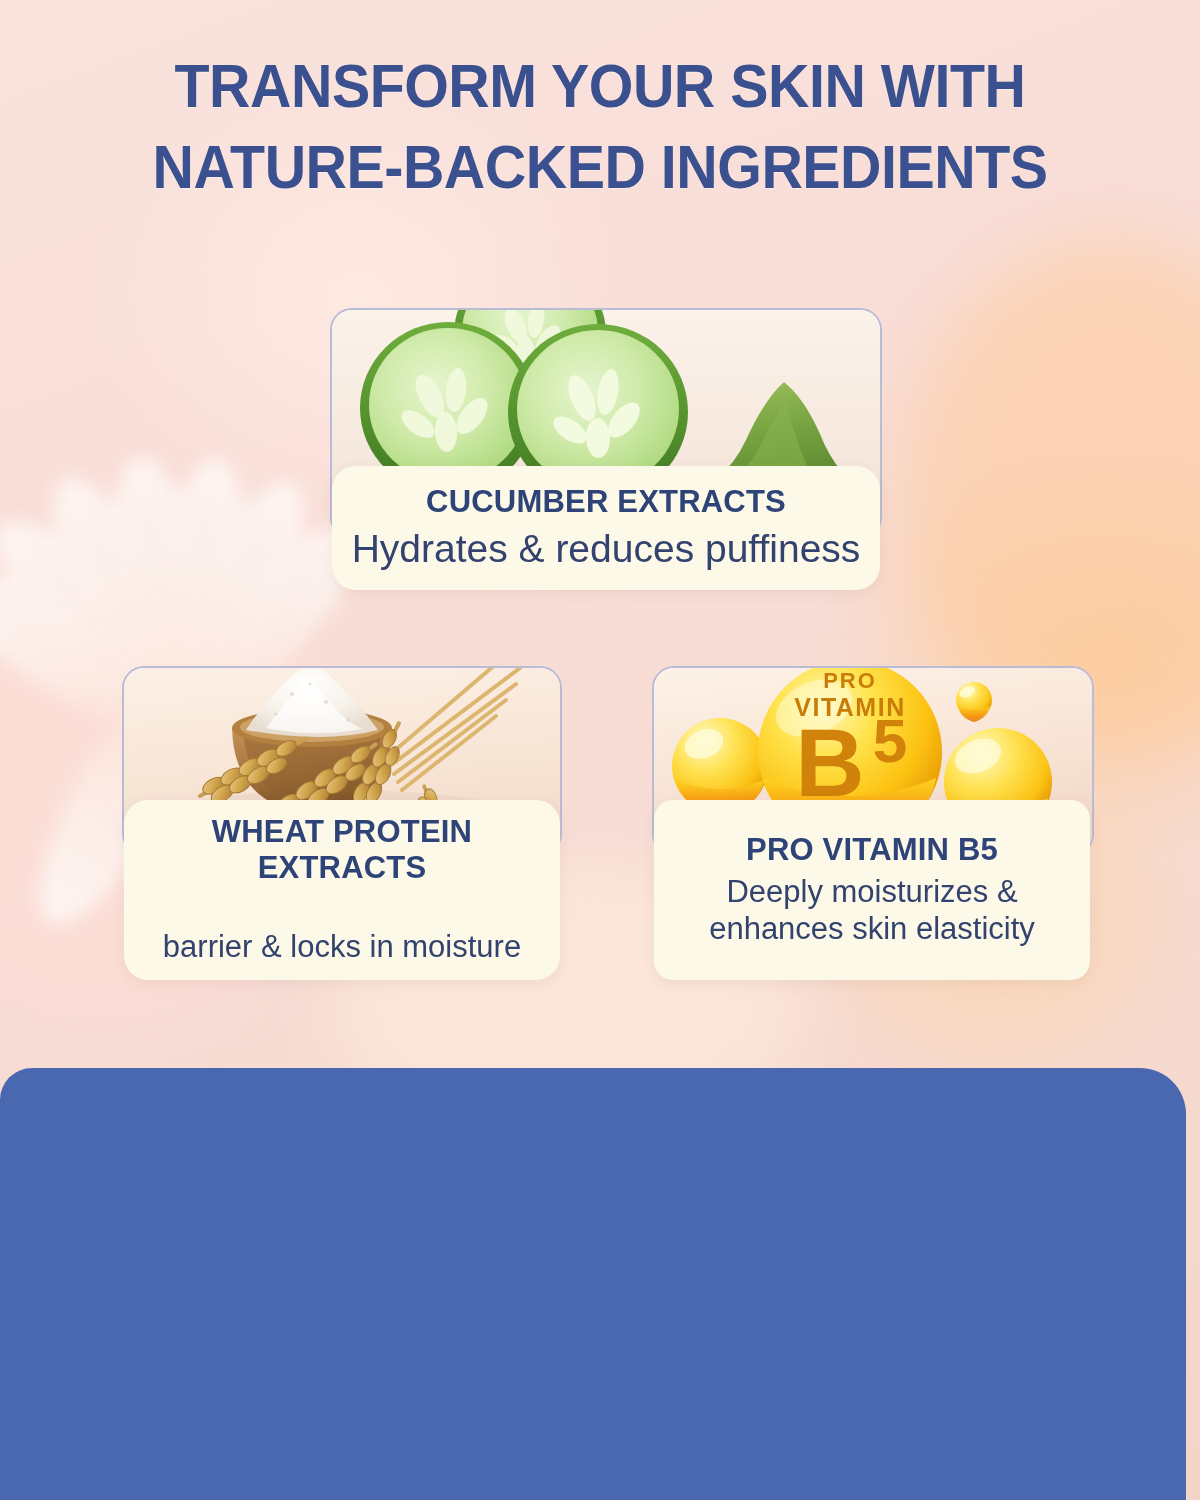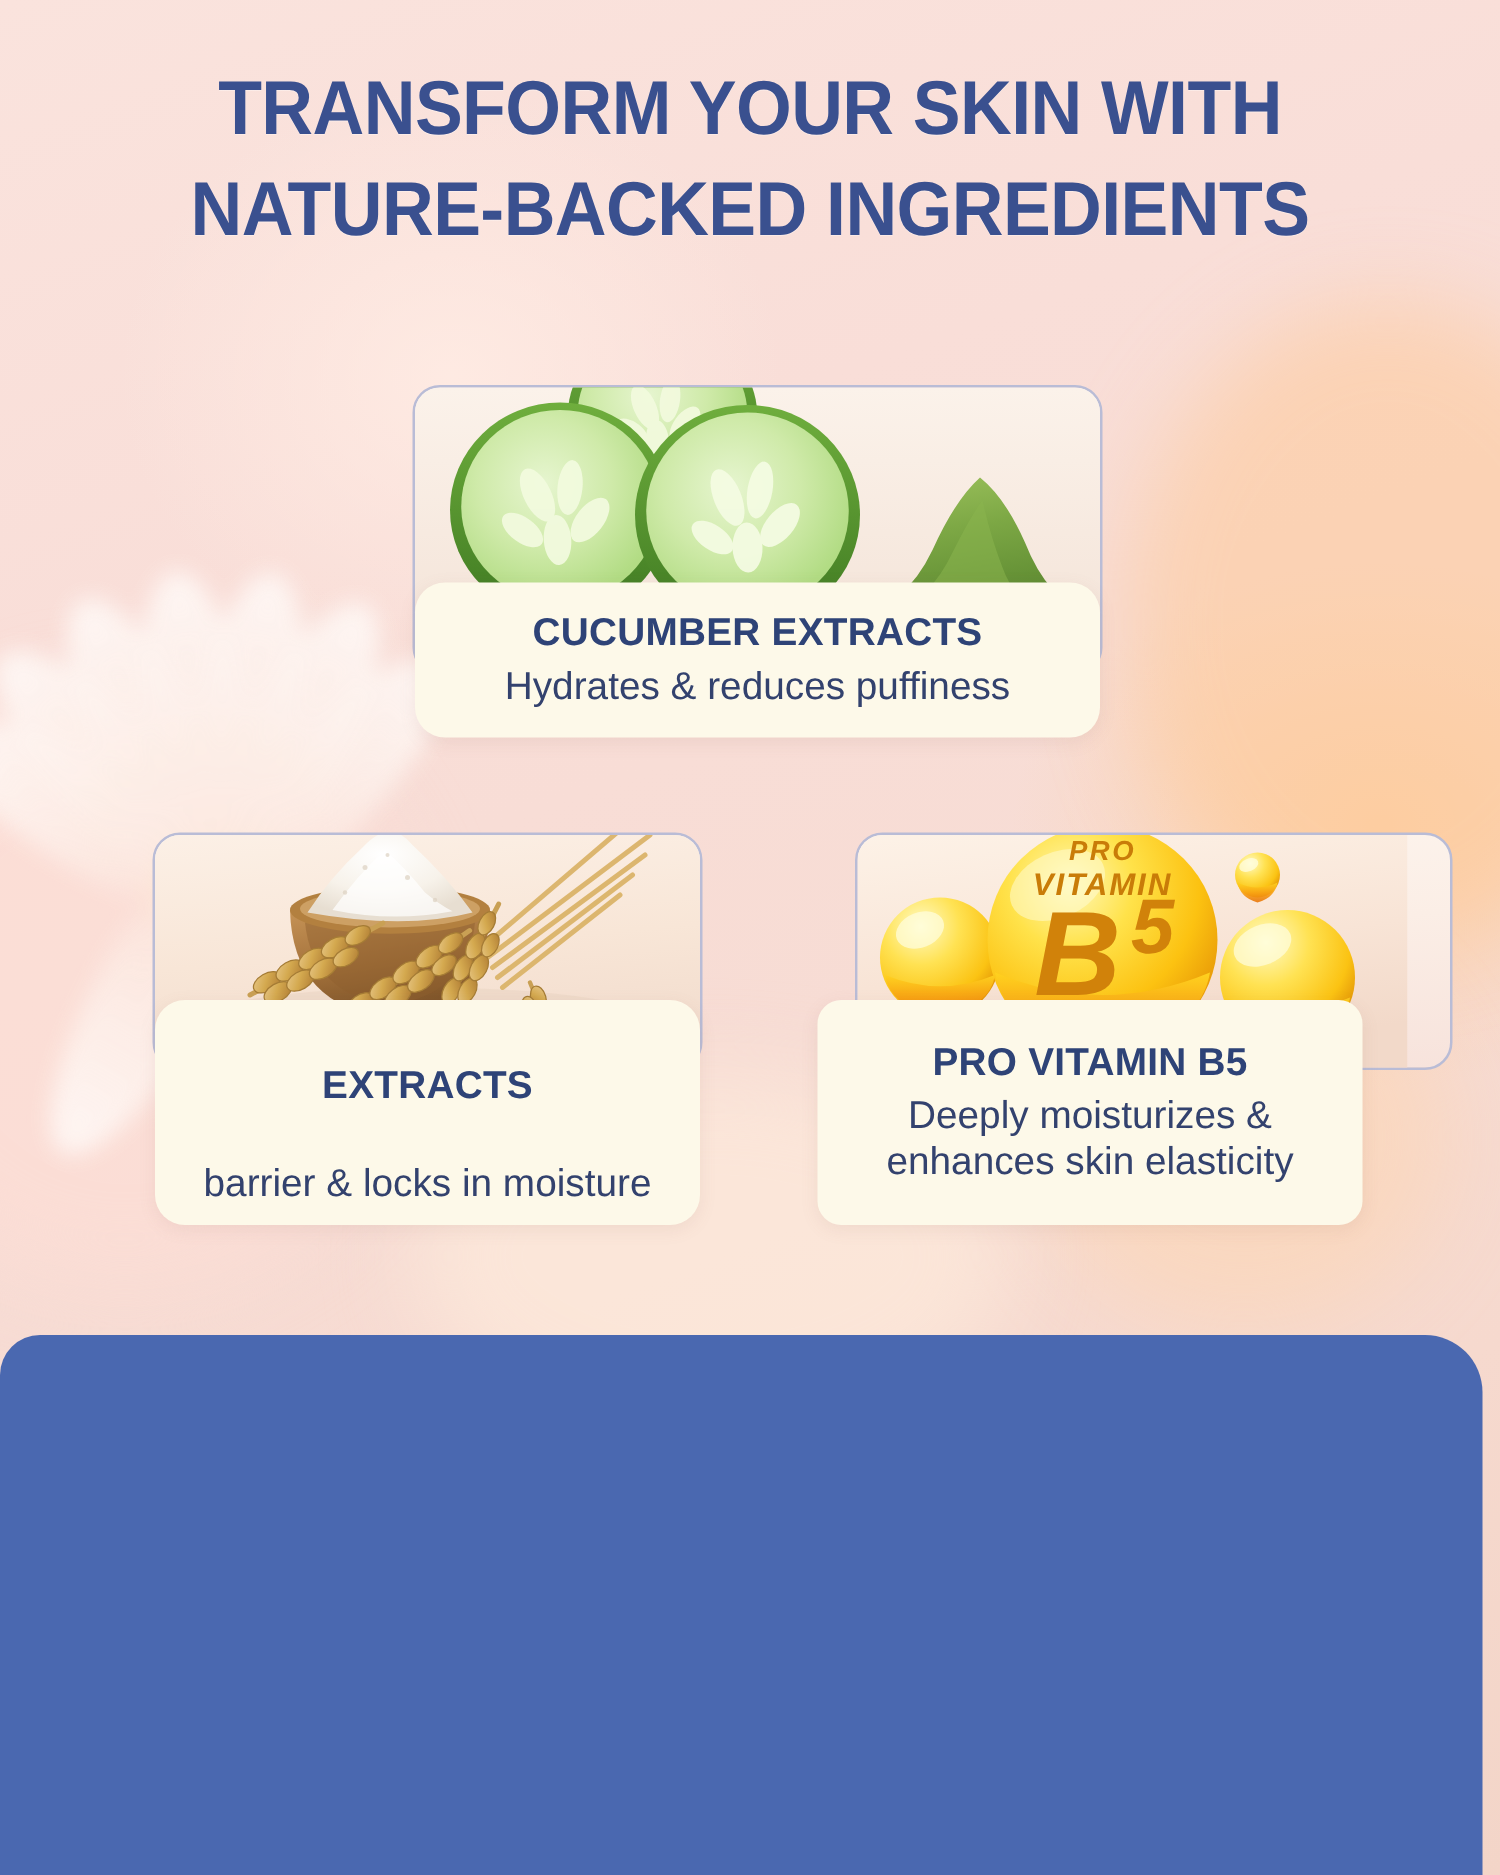--- a/index.html
+++ b/index.html
@@ -82,30 +82,30 @@
   }
   .card-desc {
     color:#33426e;
     line-height:1.18;
   }
 
   
   #card-cucumber .card-photo { left:330px; top:308px; width:552px; height:232px; }
   #card-cucumber .card-text  { left:332px; top:466px; width:548px; height:124px;text-align:center; }
   #card-cucumber .card-title { font-size:31px; margin-bottom:7px; }
-  #card-cucumber .card-desc  { font-size:31px; }
+  #card-cucumber .card-desc  { font-size:39px; }
 
   
   #card-wheat .card-photo { left:122px; top:666px; width:440px; height:190px; }
   #card-wheat .card-text  { left:124px; top:800px; width:436px; height:180px; }
   #card-wheat .card-title { font-size:31px; margin-bottom:6px; }
   #card-wheat .card-desc  { font-size:31px; }
 
   
-  #card-b5 .card-photo { left:684px; top:666px; width:478px; height:190px;font-style:italic; }
+  #card-b5 .card-photo { left:652px; top:666px; width:442px; height:190px; }
   #card-b5 .card-text  { left:654px; top:800px; width:436px; height:180px;border-radius:19px; }
   #card-b5 .card-title { font-size:31px; margin-bottom:6px; }
   #card-b5 .card-desc  { font-size:31px; }
 
   .photo-art { position:absolute; left:0; top:0; width:100%; height:100%; overflow:visible; }
 
   
   #benefits {
     position:absolute;
     left:0; top:1068px;
@@ -338,21 +338,21 @@
           </g>
 
           <ellipse cx="320" cy="212" rx="58" ry="13" fill="#f4ece1" opacity=".8"></ellipse>
           <ellipse cx="96" cy="216" rx="40" ry="10" fill="#f4ece1" opacity=".6"></ellipse>
         </svg>
       </div>
     </div>
 
     <div class="card-text">
       <div class="card-title">
-        <br>
+        <span>WHEAT PROTEIN</span><br>
         <span>EXTRACTS</span>
       </div>
       <div class="card-desc">
         <br>
         <span>barrier &amp; locks in moisture</span>
       </div>
     </div>
   </div>
 
   <div class="card" id="card-b5">

